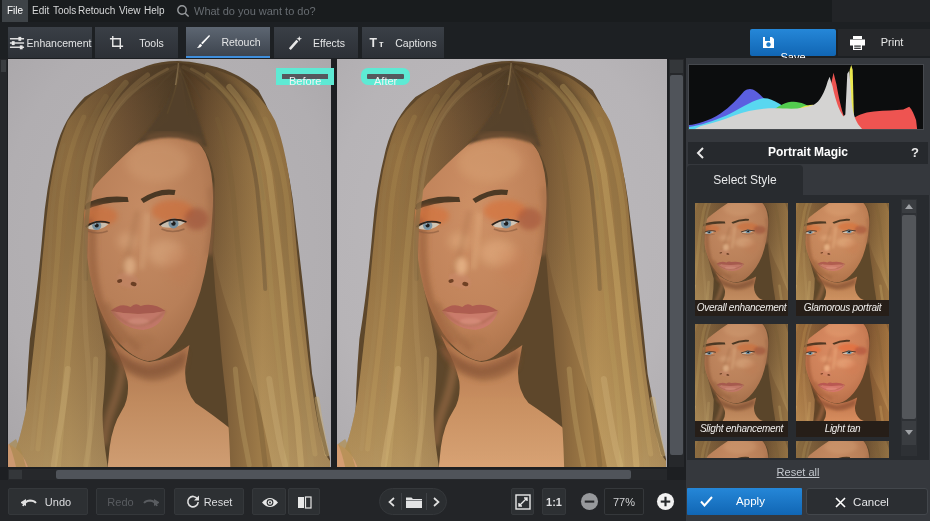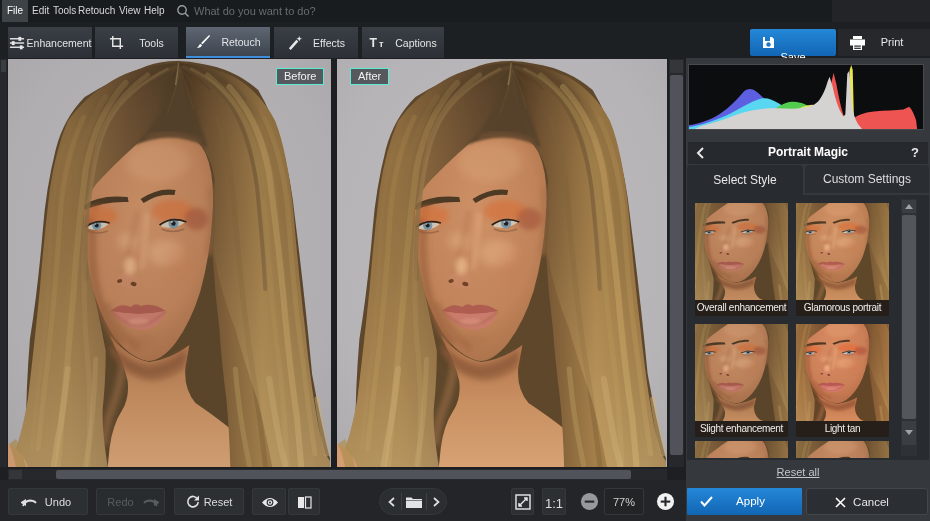--- a/index.html
+++ b/index.html
@@ -21,21 +21,21 @@
 
 
 #savebtn { left:750px; top:7px; width:86px; height:27px; background:linear-gradient(#2587d8,#1166b4); border-radius:2px; color:#fff; font-size:11px; }
 #printbtn { left:838px; top:7px; width:92px; height:27px; background:#26282b; color:#e8e8e8; font-size:11px; }
 .bl { position:absolute; top:7px; }
 
 
 #canvas { left:0; top:58px; width:686px; height:422px; background:#1d1f22; }
 #photoL { left:8px; top:1px; width:323px; height:408px; overflow:hidden; background:#b2afb2; }
 #photoR { left:337px; top:1px; width:330px; height:408px; overflow:hidden; background:#b2afb2; }
-.taglabel { position:absolute; top:10px; height:17px; background:#55585d; border:1px solid #5eead4; color:#f2f2f2; font-size:11px; line-height:15px; padding:0 7px; }
+.taglabel { position:absolute; top:10px; height:17px; background:#55585d; border:6px solid #5eead4; color:#f2f2f2; font-size:11px; line-height:15px; padding:0 7px; }
 
 #vscrollL { left:0; top:1px; width:7px; height:408px; background:#26282b; }
 #vscrollL .thumbtop { position:absolute; left:1px; top:1px; width:5px; height:12px; background:#3a3d40; }
 #vscrollR { left:669px; top:1px; width:15px; height:408px; background:#26282b; }
 #vscrollR .sbtn { position:absolute; left:1px; width:13px; height:13px; background:#34373a; }
 #vscrollR .sthumb { position:absolute; left:1px; top:16px; width:13px; height:380px; background:#50545a; border-radius:2px; }
 #hscroll { left:8px; top:411px; width:659px; height:11px; background:#26282b; }
 #hscroll .sbtn { position:absolute; top:1px; width:13px; height:9px; background:#34373a; left:1px; }
 #hscroll .sthumb { position:absolute; top:1px; left:48px; width:575px; height:9px; background:#50545a; border-radius:2px; }
 
@@ -47,21 +47,21 @@
 #rpanel { left:686px; top:58px; width:244px; height:463px; background:#35383d; }
 #histbox { left:2px; top:6px; width:236px; height:66px; background:#0c0d0e; border:1px solid #46494e; }
 #pmheader { left:2px; top:84px; width:240px; height:22px; background:#26292d; color:#fff; }
 #ptabs { left:0px; top:107px; width:244px; height:30px; }
 #tabsel { position:absolute; left:1px; top:0; width:116px; height:30px; background:#282b2f; border-radius:4px 4px 0 0; color:#e8e9ea; font-size:12px; text-align:center; line-height:30px; }
 #tabcus { position:absolute; left:119px; top:0; width:124px; height:28px; background:#2a2d32; border-radius:4px 4px 0 0; color:#dcdde0; font-size:12px; text-align:center; line-height:28px; }
 #thumbarea { left:1px; top:137px; width:242px; height:265px; background:#282b2f; }
 .thumb { position:absolute; width:93px; background:#1e2022; }
 .thumb .timg { width:93px; height:97px; overflow:hidden; position:relative; }
 .thumb .timg svg { position:absolute; left:0; top:0; }
-.thumb .tlab { position:absolute; bottom:0; left:0; width:93px; height:16px; background:rgba(42,30,22,0.75); color:#f0eeec; font-size:10px; text-align:center; line-height:16px; letter-spacing:-0.3px; }
+.thumb .tlab { position:absolute; bottom:0; left:0; width:93px; height:16px; background:rgba(42,30,22,0.75); color:#f0eeec; font-size:10px; text-align:center; line-height:16px; letter-spacing:-0.3px;font-style:italic; }
 #tscroll { position:absolute; left:214px; top:4px; width:16px; height:257px; background:#2e3135; }
 #resetall { left:0; top:408px; width:224px; height:16px; text-align:center; color:#c3c7cd; font-size:11px; }
 #applybtn { left:1px; top:430px; width:115px; height:27px; background:linear-gradient(#2587d8,#1166b4); border-radius:1px; color:#fff; font-size:11.5px; }
 #cancelbtn { left:120px; top:430px; width:122px; height:27px; background:#2b2e32; border:1px solid #43474c; border-radius:3px; color:#e4e5e7; font-size:11.5px; }
 .cc { position:absolute; width:100%; text-align:center; }
 </style>
 </head>
 <body>
 <div id="app">
 
@@ -149,21 +149,21 @@
     <div id="vscrollL" class="abs">
         <div class="thumbtop"></div>
       </div>
     <div id="photoL" class="abs"><svg width="323" height="408" viewBox="0 0 324 408" preserveAspectRatio="none">
           <use href="#portrait"></use>
         </svg></div>
     <div id="photoR" class="abs"><svg style="filter:brightness(1.035) saturate(1.03);" width="330" height="408" viewBox="0 0 324 408" preserveAspectRatio="none">
           <use href="#portrait"></use>
         </svg></div>
     <div class="taglabel abs" style="left:276px;">Before</div>
-    <div class="taglabel abs" style="left:350px;">After</div>
+    <div class="taglabel abs" style="left:361px;border-radius:7px;">After</div>
     <div id="vscrollR" class="abs">
         <div class="sbtn" style="top:1px;"></div>
         <div class="sthumb"></div>
       </div>
     <div id="hscroll" class="abs">
         <div class="sbtn"></div>
         <div class="sthumb"></div>
       </div>
   </div>
 
@@ -217,21 +217,21 @@
           <path d="M1,1 L5.5,5 L1,9" fill="none" stroke="#e0e0e0" stroke-width="1.7"></path>
         </svg>
     </div>
     <div class="bbtn" style="left:511px; width:23px;">
         <svg class="bl" style="left:3px; top:5px;" width="16" height="16" viewBox="0 0 16 16">
           <rect x="1" y="1" width="14" height="14" fill="none" stroke="#e8e8e8" stroke-width="1.4"></rect>
           <path d="M4,12 L12,4 M9,4 h3 v3 M7,12 h-3 v-3" fill="none" stroke="#e8e8e8" stroke-width="1.4"></path>
         </svg>
       </div>
     <div class="bbtn" style="left:542px; width:24px;">
-        <span class="cc" style="top:7px; font-weight:normal; font-size:13px;">1:1</span>
+        <span class="cc" style="top:7px; font-weight:bold; font-size:11px;">1:1</span>
       </div>
     <div class="bbtn" style="left:580px; width:20px; background:transparent; border:none;">
         <svg class="bl" style="left:0px; top:4px;" width="19" height="19" viewBox="0 0 20 20">
           <circle cx="10" cy="10" r="9" fill="#97999c"></circle>
           <rect x="5" y="9" width="10" height="2.2" fill="#26282b"></rect>
         </svg>
       </div>
     <div class="bbtn" style="left:604px; width:40px; background:#222426;">
         <span class="cc" style="top:7px; color:#cfd0d2;">77%</span>
       </div>
@@ -260,21 +260,20 @@
     </div>
     <div id="pmheader" class="abs">
       <span class="cc" style="top:3px; font-weight:bold; font-size:12px;">Portrait Magic</span>
       <svg class="abs" style="left:8px; top:5px;" width="8" height="12" viewBox="0 0 8 12">
           <path d="M7,1 L2,6 L7,11" fill="none" stroke="#e8e8e8" stroke-width="2"></path>
         </svg>
       <span class="abs" style="right:9px; top:3px; font-weight:bold; font-size:13px; color:#e8e8e8;">?</span>
     </div>
     <div id="ptabs" class="abs">
         <div id="tabsel">Select Style</div>
-        <div id="tabcus">Custom Settings</div>
       </div>
     <div id="thumbarea" class="abs">
       <div class="thumb" style="left:8px; top:8px; height:113px;">
         <div class="timg">
             <svg width="93" height="97" viewBox="61 88 184 261" preserveAspectRatio="none">
               <use href="#portrait"></use>
             </svg>
           </div>
         <div class="tlab">Overall enhancement</div>
       </div>

